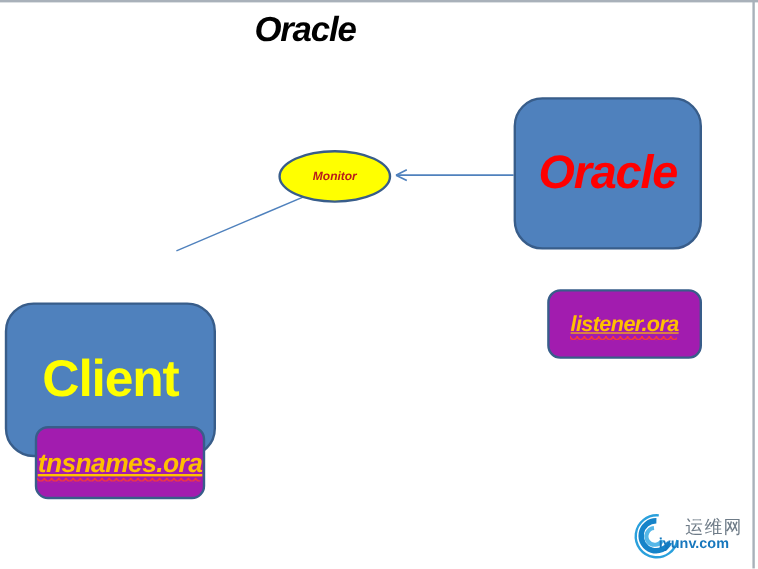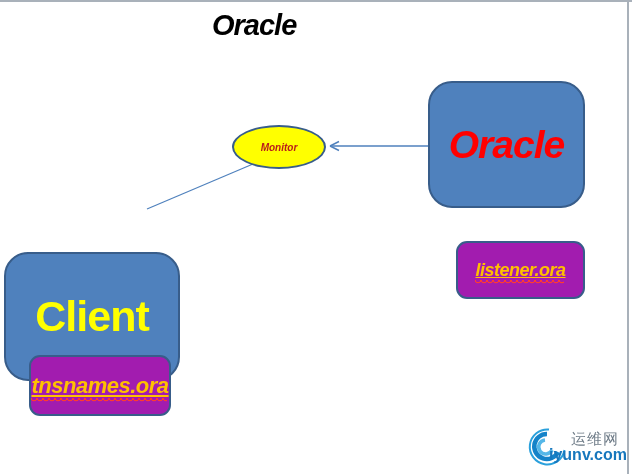--- a/index.html
+++ b/index.html
@@ -52,21 +52,21 @@
   
   .file-label::after{
     content:"";position:absolute;left:0;right:2px;bottom:-3px;height:4px;
     background-image:radial-gradient(circle at 3px 0px, transparent 2px, #ff3b30 2.4px, #ff3b30 3.2px, transparent 3.6px);
     background-size:6px 4px;background-repeat:repeat-x;
   }
 
   .watermark{position:absolute;left:523px;top:425px;width:104px;height:46px;}
   .wm-logo{position:absolute;left:2px;top:1px;}
   .wm-name{position:absolute;left:48px;top:5px;font-size:15px;color:#6E7B87;letter-spacing:1px;white-space:nowrap;}
-  .wm-domain{position:absolute;left:26px;top:21px;font-size:16px;font-weight:bold;color:#1777BD;white-space:nowrap;}
+  .wm-domain{position:absolute;left:26px;top:21px;font-size:12px;font-weight:bold;color:#1777BD;white-space:nowrap;}
 </style>
 </head>
 <body>
 
 <div class="canvas">
 
   <div class="edge-top"></div>
   <div class="edge-right"></div>
 
   <div class="slide-title">

